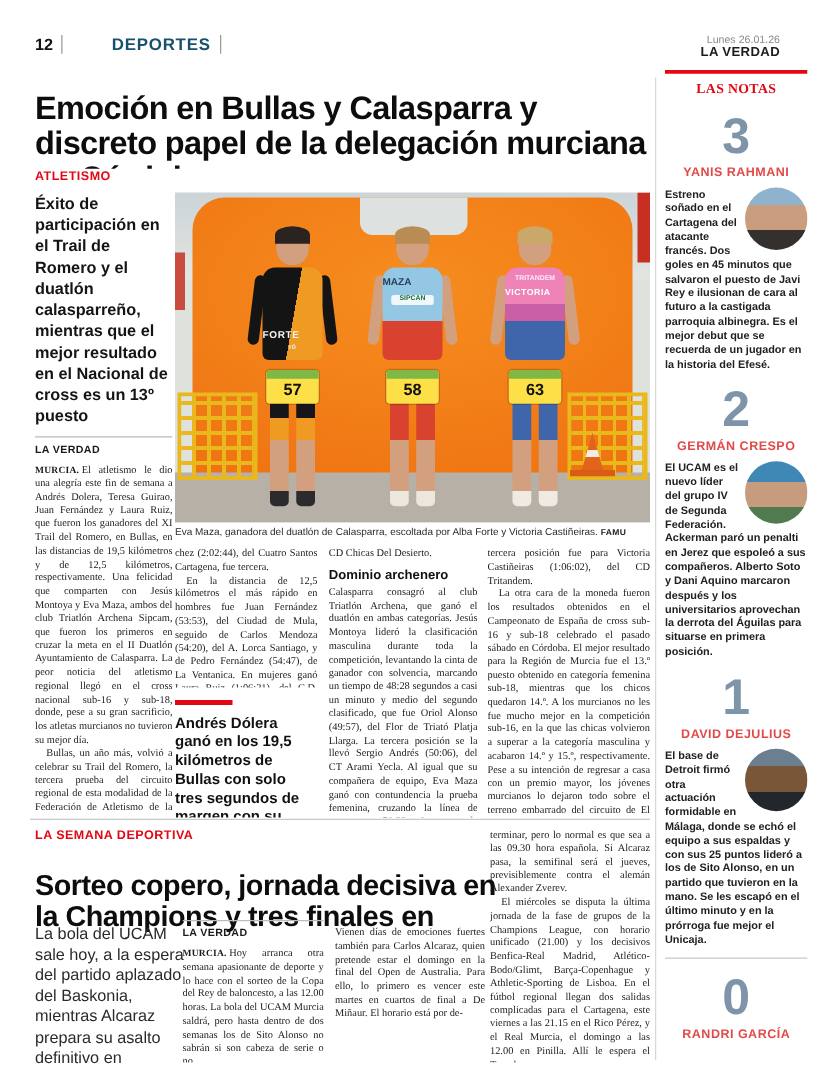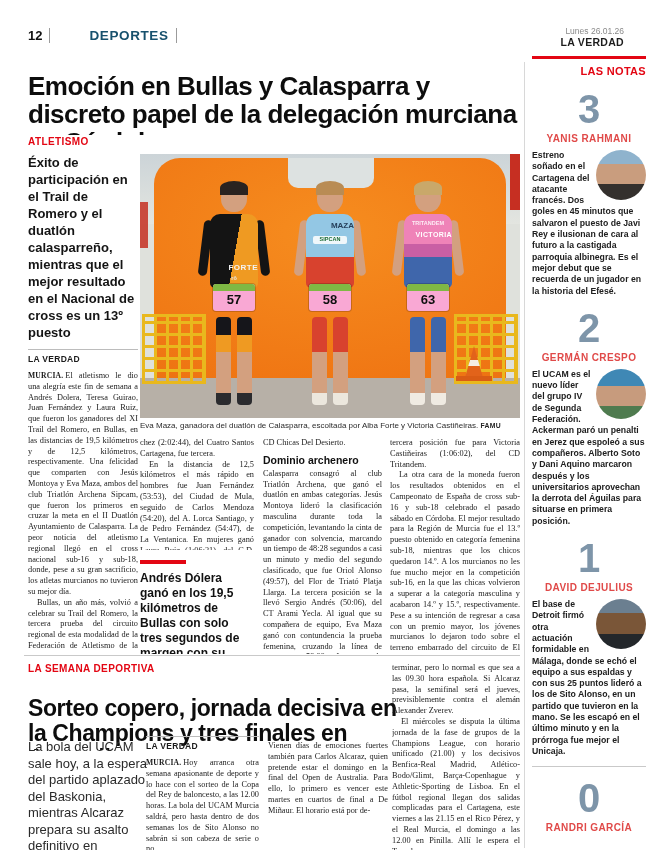--- a/index.html
+++ b/index.html
@@ -48,31 +48,31 @@
   .cone-base { position:absolute; right:28px; bottom:37px; width:36px; height:5px; background:#d95c15; z-index:2; }
   .athlete { position:absolute; top:30px; width:84px; height:234px; z-index:3; }
   .a1 { left:52px; } .a2 { left:148px; } .a3 { left:246px; }
   .head { width:26px; height:28px; border-radius:50% 50% 46% 46%; background:#d3a07f; margin:0 auto; position:relative; }
   .hair { position:absolute; top:-3px; left:-1px; width:28px; height:14px; border-radius:50% 50% 0 0; }
   .a1 .hair { background:#2a2320; } .a2 .hair { background:#b98c54; } .a3 .hair { background:#c9a86a; }
   .torso { width:48px; height:74px; margin:2px auto 0; border-radius:10px 10px 5px 5px; position:relative; overflow:hidden; }
   .a1 .torso { background:linear-gradient(100deg,#141414 0 52%, #ef9a22 52%); }
   .a2 .torso { background:linear-gradient(180deg,#93c7e4 0 58%, #d8422e 58%); }
   .a3 .torso { background:linear-gradient(180deg,#ef83b8 0 40%, #c95fa4 40% 58%, #3f66ab 58%); }
-  .kit-name { position:absolute; left:0; right:0; text-align:right; font-weight:bold; font-size:8px; line-height:1; }
+  .kit-name { position:absolute; left:0; right:0; text-align:left; font-weight:bold; font-size:8px; line-height:1; }
   .a1 .kit-name { bottom:16px; color:#f3f3f3; letter-spacing:.5px; }
   .a2 .kit-name { top:8px; color:#27415c; } .a3 .kit-name { top:17px; color:#fff; font-size:7px; letter-spacing:.4px; }
   .kit-sub { position:absolute; left:0; right:0; text-align:center; font-weight:bold; font-size:5.5px; line-height:1; }
   .a1 .kit-sub { bottom:7px; color:#e8e8e8; } .a2 .kit-sub { top:22px; color:#1d6b33; background:rgba(255,255,255,.85); width:34px; margin:0 auto; border-radius:2px; padding:1px 0; }
   .a3 .kit-sub { top:7px; color:rgba(255,255,255,.85); }
   .arm { position:absolute; width:9px; height:56px; border-radius:5px; top:36px; }
   .arm-l { left:9px; transform:rotate(7deg); } .arm-r { right:9px; transform:rotate(-7deg); }
   .a1 .arm { background:#141414; } .a2 .arm, .a3 .arm { background:#d3a07f; }
-  .bib { position:absolute; top:100px; left:50%; transform:translateX(-50%); width:42px; height:27px;
-         background:#f9a8d4; border-radius:3px; box-shadow:0 0 0 1px rgba(0,0,0,.18); overflow:hidden; text-align:center; z-index:4; }
+  .bib { position:absolute; top:112px; left:50%; transform:translateX(-50%); width:42px; height:27px;
+         background:#fde047; border-radius:3px; box-shadow:0 0 0 1px rgba(0,0,0,.18); overflow:hidden; text-align:center; z-index:4; }
   .bib-strip { height:7px; background:#7fb844; }
   .bib-num { font-weight:bold; font-size:13px; line-height:17px; color:#101010; }
   .legs { position:absolute; top:133px; left:50%; transform:translateX(-50%); display:flex; gap:6px; }
   .leg { width:15px; height:88px; border-radius:4px; }
   .a1 .leg { background:linear-gradient(180deg,#15151a 0 20%, #ef9a22 20% 40%, #d3a07f 40% 86%, #2b2b2e 86%); }
   .a2 .leg { background:linear-gradient(180deg,#d8422e 0 40%, #d3a07f 40% 86%, #ece7dd 86%); }
   .a3 .leg { background:linear-gradient(180deg,#3f66ab 0 40%, #d3a07f 40% 86%, #f0ebe2 86%); }
   .caption { position:absolute; left:140px; top:421px; width:380px; font-size:8px; color:#2b2b2b; }
   .credit { font-weight:bold; font-size:6.8px; color:#222; letter-spacing:.3px; }
   
@@ -90,21 +90,21 @@
   .a2-kicker { position:absolute; left:28px; top:663px; color:#e30613; font-size:10px; font-weight:bold; letter-spacing:.4px; }
   .h2 { position:absolute; left:28px; top:677px; width:380px; height:54px; overflow:hidden;
         font-size:23px; line-height:1.08; font-weight:bold; color:#0d0d0d; letter-spacing:-0.4px; }
   .a2-standfirst { position:absolute; left:28px; top:739px; width:120px; font-size:13px; line-height:16.5px; color:#2a2a2a; }
   .b-col2 { position:absolute; left:146px; top:736px; width:113px; height:114px; overflow:hidden; }
   .b-col3 { position:absolute; left:268px; top:741px; width:120px; height:110px; overflow:hidden; }
   .b-col4 { position:absolute; left:392px; top:663px; width:128px; height:187px; overflow:hidden; }
   
   .sidebar { position:absolute; left:532px; top:56px; width:114px; height:794px; overflow:hidden; }
   .sb-rule { height:3px; background:#e30613; margin-bottom:6px; }
-  .sb-title { color:#e30613; font-size:11px; line-height:13px; font-weight:bold; text-align:right; letter-spacing:.3px; }
+  .sb-title { color:#e30613; font-size:11px; line-height:13px; font-weight:bold; text-align:center; letter-spacing:.3px;font-family:Liberation Serif, serif; }
   .sb-num { font-size:40px; line-height:42px; font-weight:bold; color:#7e95a9; text-align:center; margin:10px 0 3px; }
   .sb-name { color:#e04a49; font-weight:bold; font-size:10px; text-align:center; letter-spacing:.4px; margin-bottom:6px; }
   .sb-text { font-weight:bold; font-size:8.7px; line-height:11.3px; color:#202020; }
   .sb-avatar { float:right; width:50px; height:50px; border-radius:50%; margin:0 0 3px 5px; }
   .av1 { background:linear-gradient(180deg,#8fb3cd 0 28%, #c99d7e 28% 68%, #34302d 68%); }
   .av2 { background:linear-gradient(180deg,#3f88b5 0 34%, #c79b7d 34% 74%, #4f7b4f 74%); }
   .av3 { background:linear-gradient(180deg,#6b7f90 0 28%, #7a5638 28% 70%, #23272b 70%); }
   .sb-sep { border-top:1px solid #c9c9c9; margin:9px 0 0; }
   .clearfix::after { content:""; display:block; clear:both; }
 </style>

